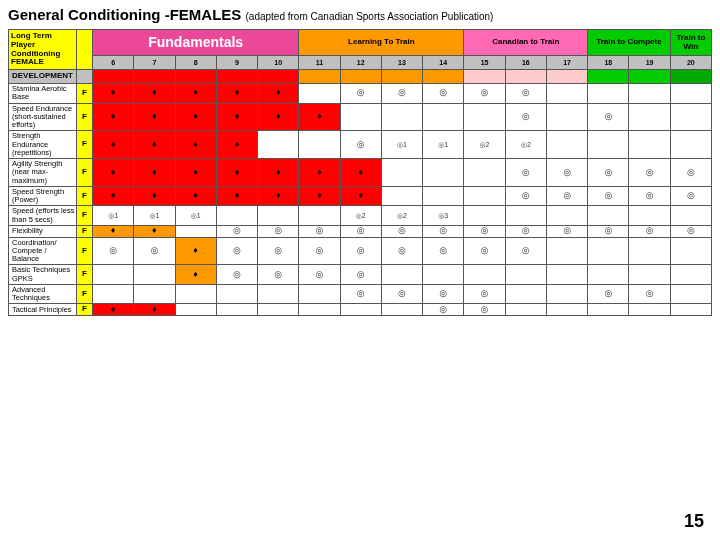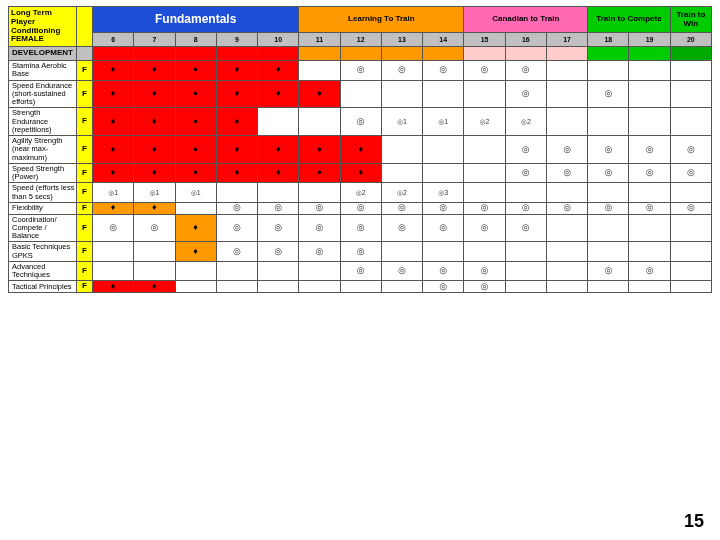--- a/index.html
+++ b/index.html
@@ -50,24 +50,24 @@
       font-size: 8px;
       text-align: left;
       padding-left: 3px;
     }
     .col-f {
       width: 16px;
       background: #ffff00;
       font-weight: bold;
     }
     .header-fundamentals {
-      background: #1d4ed8;
+      background: #ec4899;
       color: #fff;
       font-weight: bold;
-      font-size: 12px;
+      font-size: 14px;
     }
     .header-learning {
       background: #ff9900;
       color: #000;
       font-weight: bold;
       font-size: 8px;
     }
     .header-training {
       background: #ff69b4;
       color: #000;
@@ -103,20 +103,24 @@
       right: 16px;
       font-size: 18px;
       font-weight: bold;
       color: #000;
     }
   </style>
 </head>
 <body>
 
 <div class="page" style="position:relative;">
+  <div class="main-title">
+    <span>General Conditioning -FEMALES</span>
+    <span class="subtitle">(adapted from Canadian Sports Association Publication)</span>
+  </div>
   <div class="table-wrap">
     <table>
       <thead>
         <tr>
           <th class="col-player header-fundamentals" rowspan="2" style="background:#ffff00;color:#000;font-size:8px;text-align:left;padding:2px;">Long Term Player Conditioning FEMALE</th>
           <th class="col-f" rowspan="2" style="background:#ffff00;font-size:8px;"></th>
           <th class="header-fundamentals" colspan="5">Fundamentals</th>
           <th class="header-learning" colspan="4">Learning To Train</th>
           <th class="header-training" colspan="3">Canadian to Train</th>
           <th class="header-compete" colspan="2">Train to Compete</th>

